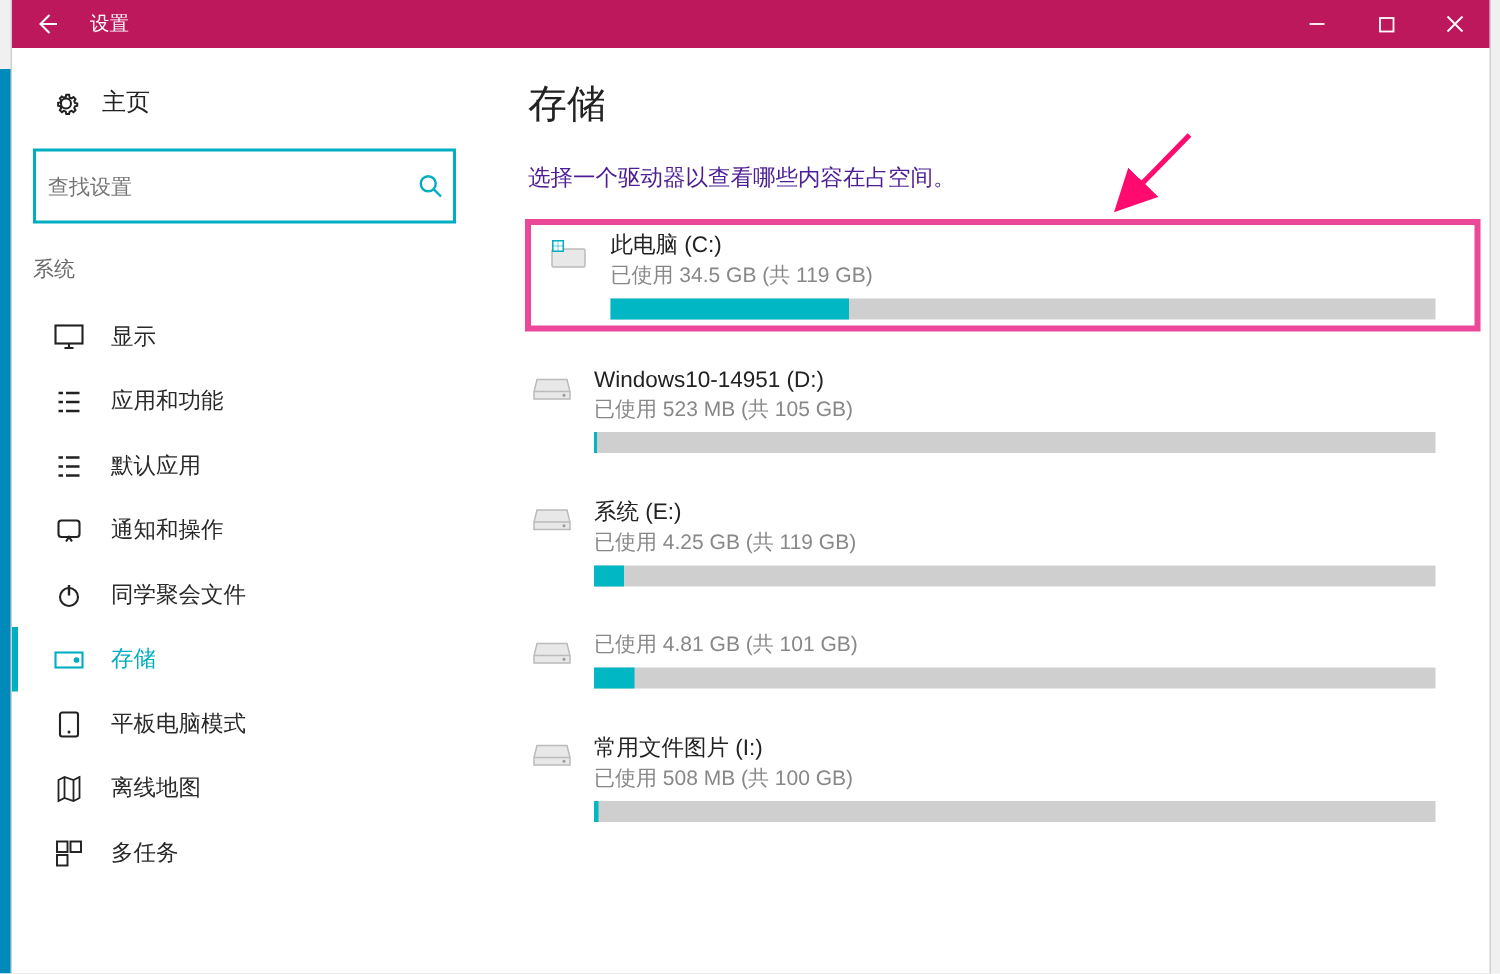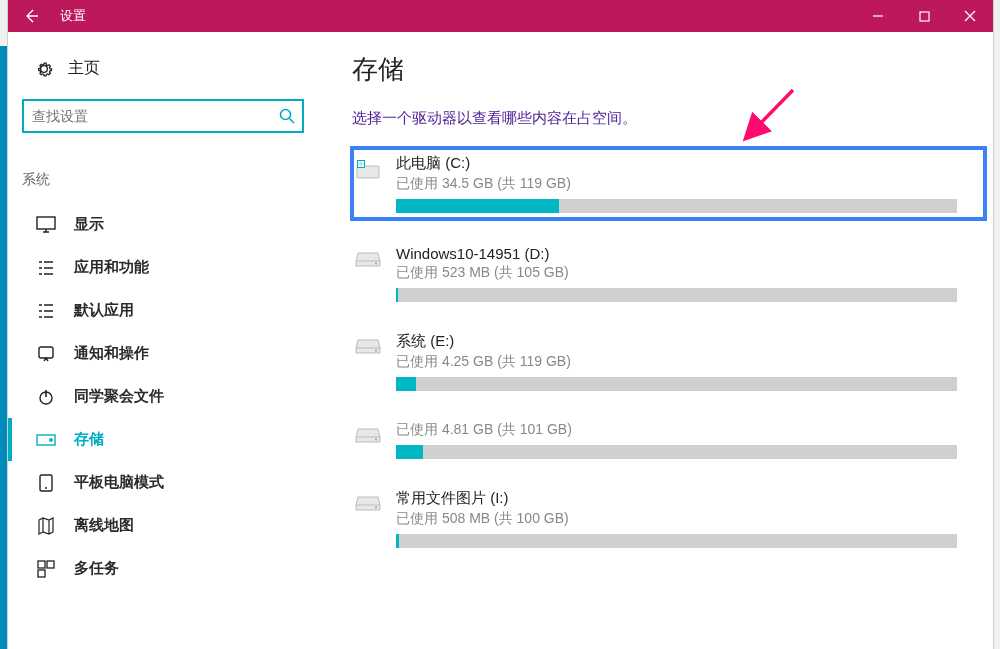--- a/index.html
+++ b/index.html
@@ -7,34 +7,34 @@
   .outer-frame { position: absolute; left: 8px; top: 0; right: 7px; bottom: 0; background: #ffffff; box-shadow: 0 0 0 1px #d0d0d0; }
   .left-edge { position: absolute; left: 0; top: 46px; bottom: 0; width: 8px; background: #008abb; }
   .titlebar { height: 32px; background: #be185d; display: flex; align-items: center; color: #fff; font-size: 12px; }
   .titlebar .back-btn { width: 46px; height: 32px; display: flex; align-items: center; justify-content: center; cursor: default; }
   .titlebar .title { margin-left: 6px; font-size: 13px; }
   .titlebar .spacer { flex: 1; }
   .titlebar .win-btn { width: 46px; height: 30px; display: flex; align-items: center; justify-content: center; cursor: default; }
   .body-area { position: absolute; top: 32px; left: 0; right: 0; bottom: 0; display: flex; }
   .sidebar { width: 310px; padding-top: 20px; }
   .home-row { display: flex; align-items: flex-end; gap: 14px; padding: 6px 14px 14px 26px; font-size: 16px; color: #222; }
-  .search-box { margin: 6px 14px 34px 14px; border: 2px solid #00aec1; display: flex; align-items: center; height: 34px; padding: 0 6px 0 8px; }
+  .search-box { margin: 6px 14px 18px 14px; border: 2px solid #00aec1; display: flex; align-items: center; height: 50px; padding: 0 6px 0 8px; }
   .search-box input { border: none; outline: none; flex: 1; font-size: 14px; color: #888; background: transparent; }
   .search-box .search-icon-holder { color: #00aec1; }
   .section-heading { padding: 4px 14px 14px 14px; font-size: 14px; color: #6a6a6a; }
-  .nav-item { display: flex; align-items: center; gap: 18px; padding: 12px 14px 12px 24px; font-size: 15px; color: #2a2a2a; cursor: default; border-left: 4px solid transparent; font-weight: bold; }
+  .nav-item { display: flex; align-items: center; gap: 18px; padding: 12px 14px 12px 24px; font-size: 15px; color: #2a2a2a; cursor: default; border-left: 4px solid transparent; }
   .nav-item.active { color: #00aec1; border-left: 4px solid #00aec1; }
   .nav-item.active .nav-icon-svg { stroke: #00aec1; fill: #00aec1; }
   .nav-icon-holder { width: 20px; display: flex; justify-content: center; }
   .content { flex: 1; padding: 20px 6px 0 34px; overflow: hidden; }
   .page-title { font-size: 26px; font-weight: 400; color: #222; margin-bottom: 22px; }
   .page-subtitle { font-size: 15px; color: #4c1d95; margin-bottom: 18px; }
   .drive-list { display: flex; flex-direction: column; gap: 18px; }
   .drive-item { display: flex; align-items: flex-start; gap: 14px; padding: 6px 30px 6px 2px; }
-  .drive-item.highlighted { border: 4px solid #3b82f6; padding: 4px 26px 4px 0; margin-left: -2px; margin-right: 0; }
+  .drive-item.highlighted { border: 4px solid #ec4899; padding: 4px 26px 4px 11px; margin-left: -2px; margin-right: 0; }
   .drive-icon-holder { width: 28px; padding-top: 4px; display: flex; justify-content: center; }
   .drive-info { flex: 1; }
   .drive-name { font-size: 15px; color: #222; margin-bottom: 2px; }
   .drive-usage-text { font-size: 14px; color: #888; margin-bottom: 6px; }
   .drive-bar { height: 14px; background: #cfcfcf; position: relative; }
   .drive-bar-fill { height: 100%; background: #00b7c3; }
   .highlight-arrow { position: absolute; left: 738px; top: 86px; pointer-events: none; }
   svg { display: block; }
 </style>
 </head>

